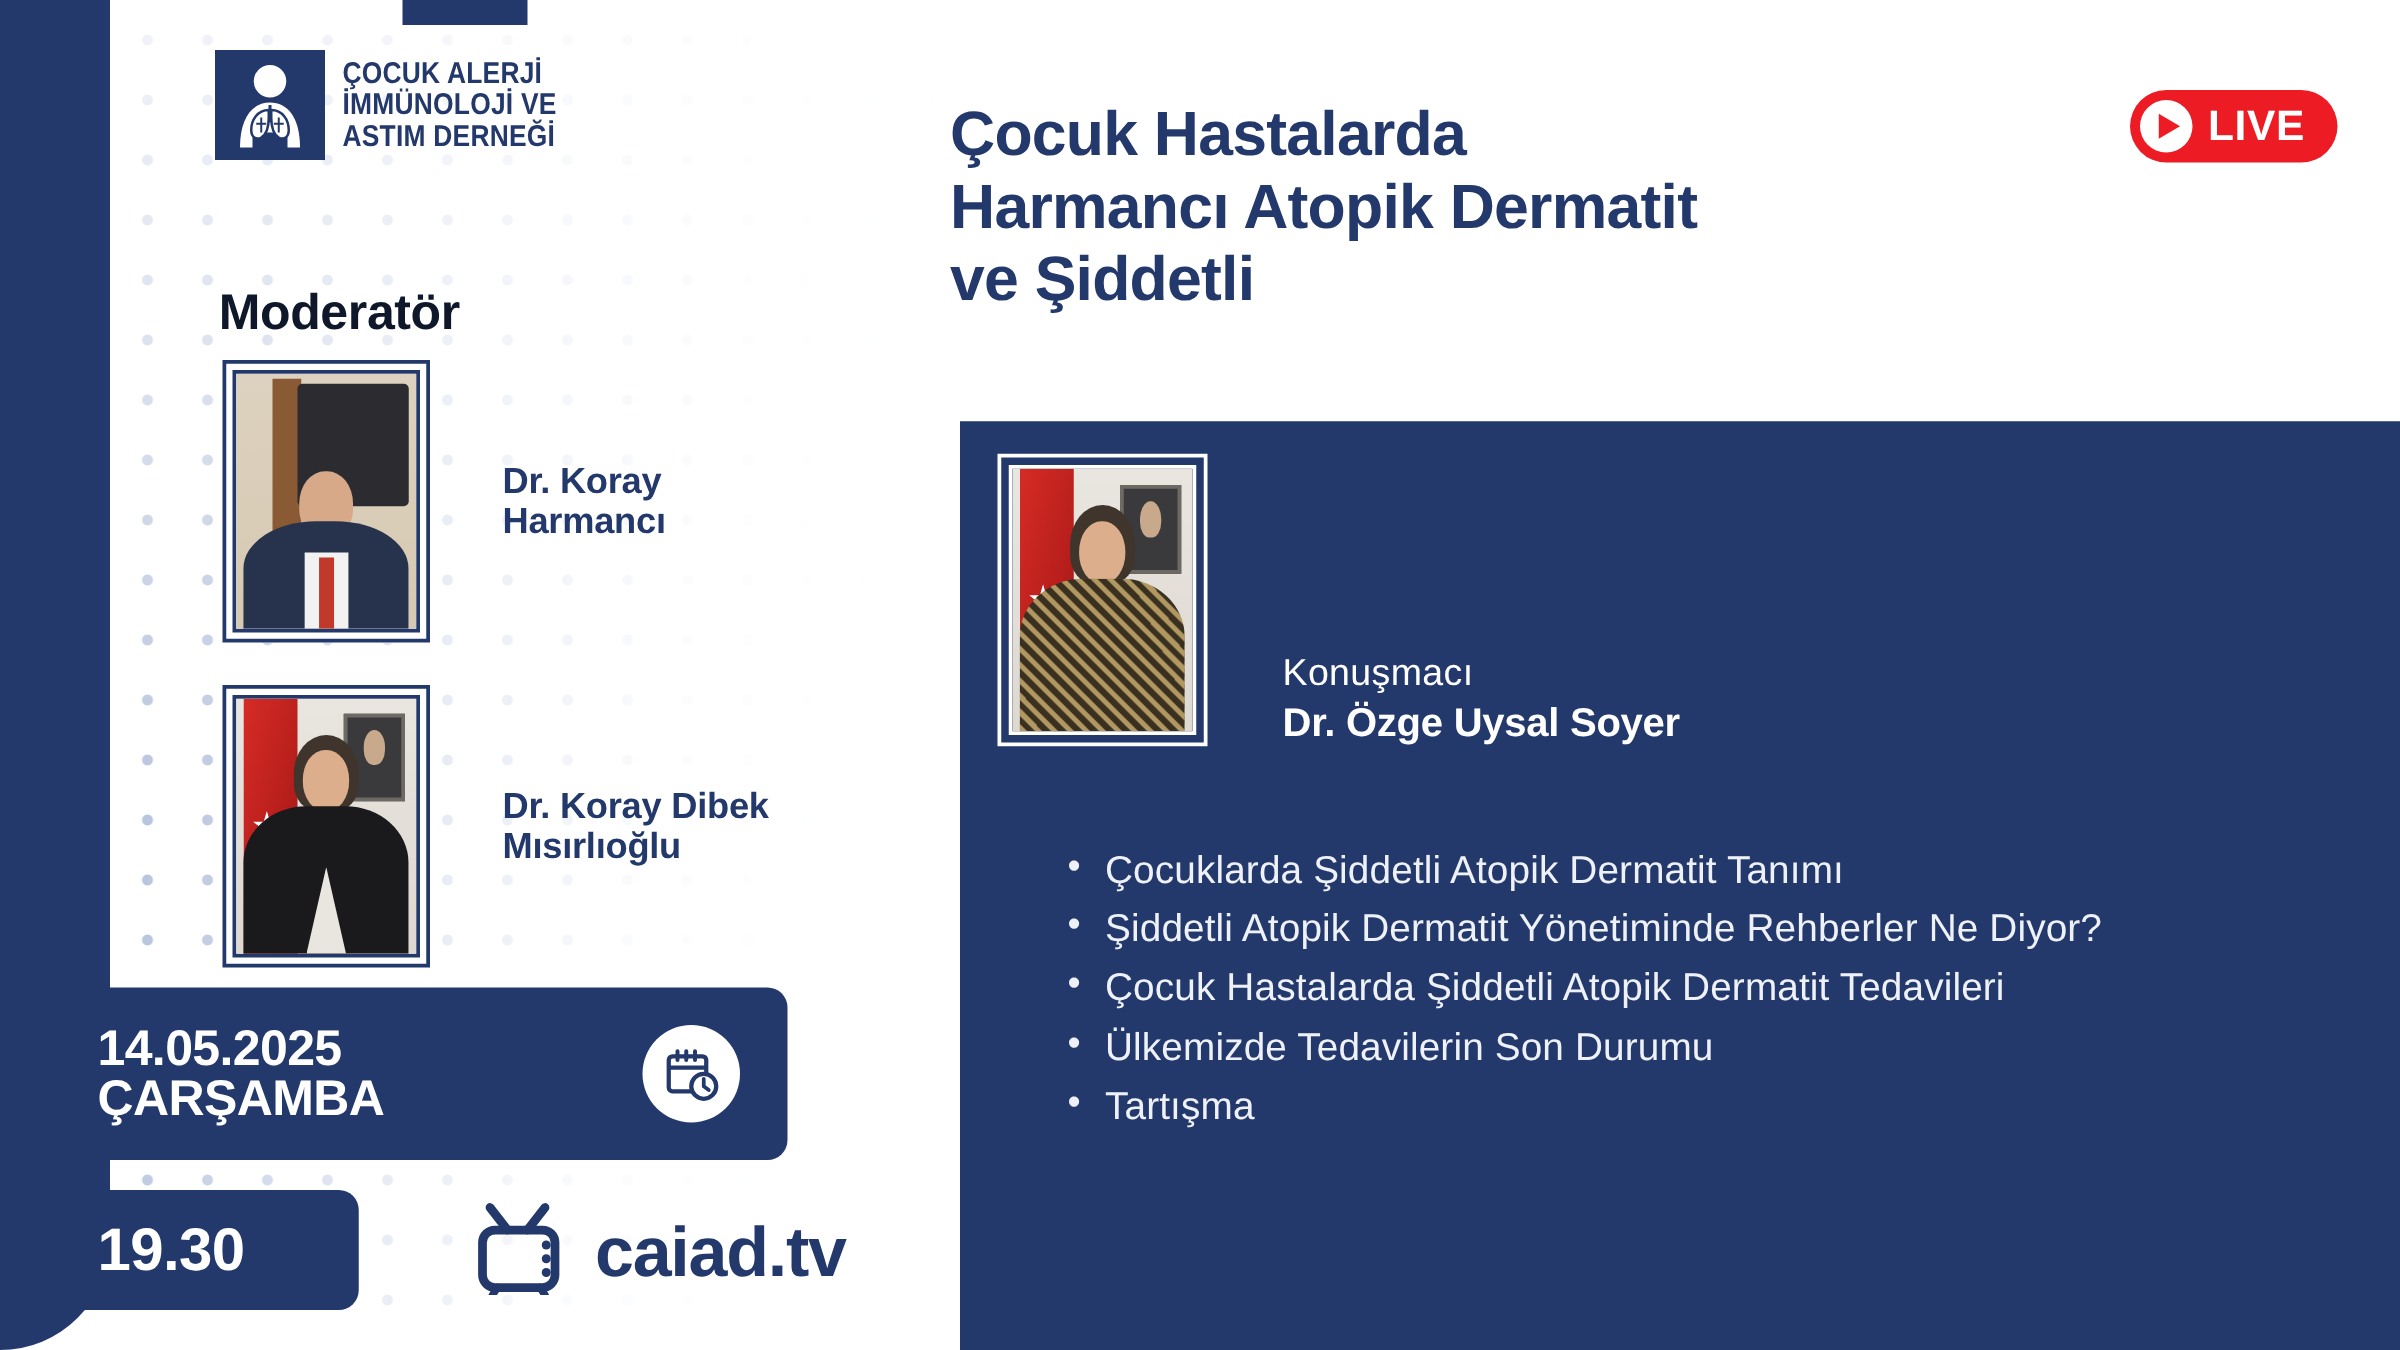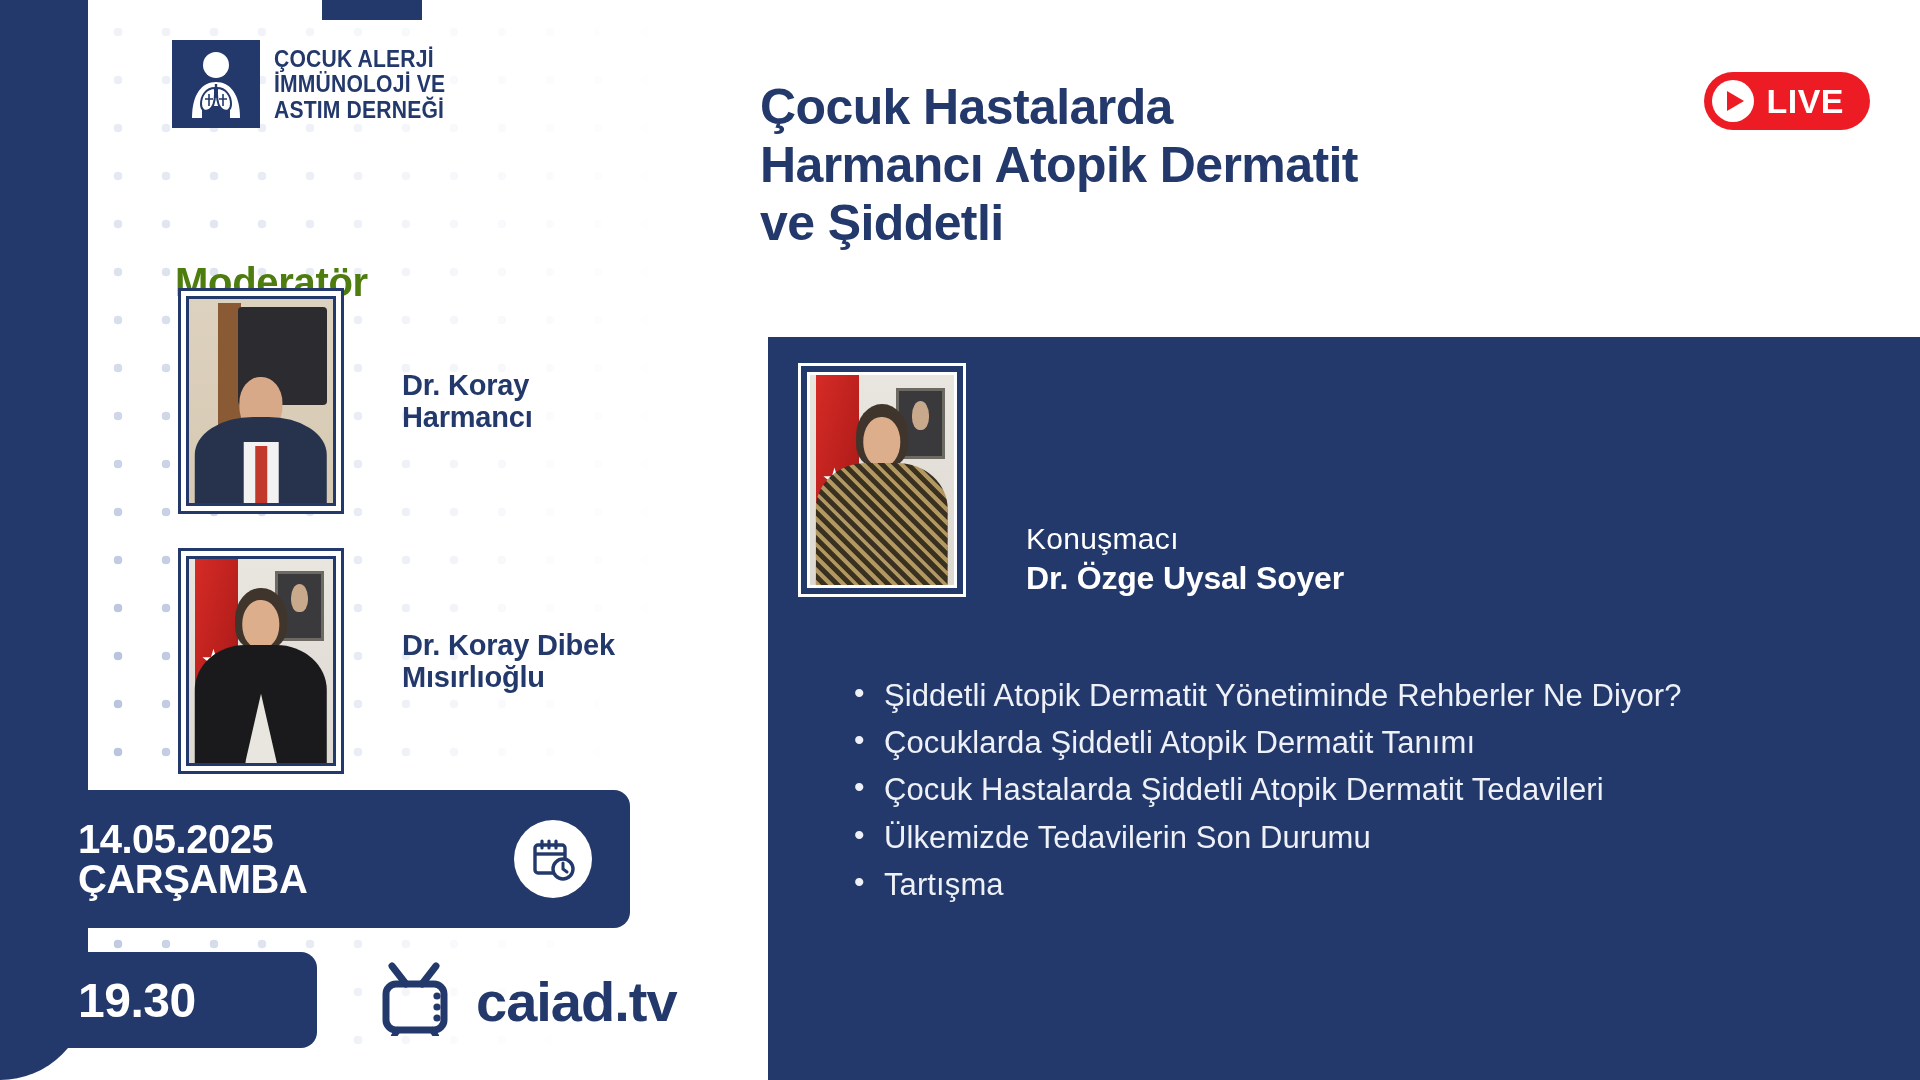--- a/index.html
+++ b/index.html
@@ -46,21 +46,21 @@
   .logo-mark{ width:88px; height:88px; background:#23386B; position:relative; flex:0 0 auto; }
   .logo-text{
     color:#23386B; font-weight:bold; font-size:24px; line-height:1.06;
     letter-spacing:.2px; font-family:"Liberation Sans", sans-serif;
     transform:scaleX(.88); transform-origin:left center;
   }
 
   
   .moderator-heading{
     position:absolute; left:175px; top:228px;
-    font-size:40px; font-weight:bold; color:#4d7c0f; letter-spacing:-.3px;margin-top:32px;
+    font-size:40px; font-weight:bold; color:#0f172a; letter-spacing:-.3px;
   }
   .person{ position:absolute; display:flex; align-items:center; }
   .photo-frame{
     border:3px solid #23386B; padding:5px; background:#ffffff; flex:0 0 auto;
   }
   .photo{ border:3px solid #23386B; overflow:hidden; position:relative; }
   .person-name{
     color:#23386B; font-weight:bold; font-size:29px; line-height:1.12;
     margin-left:58px; letter-spacing:-.2px;
   }
@@ -112,21 +112,21 @@
     background:#23386B; border-radius:0 16px 16px 0;
     display:flex; align-items:center; justify-content:space-between;
     padding:0 38px 0 78px;
   }
   .date-text{ color:#fff; font-weight:bold; font-size:40px; line-height:1.0; letter-spacing:-.5px; }
   .icon-circle{
     width:78px; height:78px; border-radius:50%; background:#fff;
     display:flex; align-items:center; justify-content:center; flex:0 0 auto;
   }
   .time-pill{
-    position:absolute; left:0; top:952px; width:317px; height:96px;
+    position:absolute; left:0; top:952px; width:287px; height:96px;
     background:#23386B; border-radius:0 16px 16px 0;
     display:flex; align-items:center; padding-left:78px;
   }
   .time-text{ color:#fff; font-weight:bold; font-size:48px; letter-spacing:-.5px; }
 
   .tv-row{
     position:absolute; left:380px; top:962px;
     display:flex; align-items:center; gap:10px;
   }
   .tv-url{ color:#23386B; font-weight:bold; font-size:56px; letter-spacing:-1px; }
@@ -309,21 +309,21 @@
           </div>
         </div>
       </div>
       <div class="speaker-label">
         <div class="speaker-role">Konuşmacı</div>
         <div class="speaker-name">Dr. Özge Uysal Soyer</div>
       </div>
     </div>
 
     <ul class="agenda">
+      <li>Çocuklarda Şiddetli Atopik Dermatit Tanımı</li>
       <li>Şiddetli Atopik Dermatit Yönetiminde Rehberler Ne Diyor?</li>
-      <li>Çocuklarda Şiddetli Atopik Dermatit Tanımı</li>
       <li>Çocuk Hastalarda Şiddetli Atopik Dermatit Tedavileri</li>
       <li>Ülkemizde Tedavilerin Son Durumu</li>
       <li>Tartışma</li>
     </ul>
 
   </div>
 </div>
 
 </body></html>

